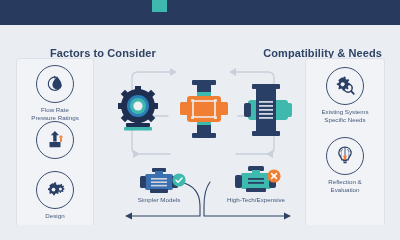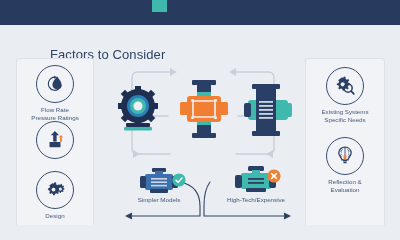--- a/index.html
+++ b/index.html
@@ -18,21 +18,21 @@
     background:#283a5e;
   }
   .header-chip {
     position:absolute; left:152px; top:0px; width:15px; height:12px;
     background:#3fb9ae;
   }
 
   
   .section-title {
     position:absolute;
-    font-size:13px; font-weight:normal; color:#2f4364;
+    font-size:11px; font-weight:bold; color:#2f4364;
     letter-spacing:.1px; white-space:nowrap;padding-left:32px;
   }
   .section-title.left  { left:18px; top:47px; }
   .section-title.right { right:18px; top:47px; }
 
   
   .side-panel {
     position:absolute; top:58px; height:175px;
     border:1px solid #dde1e9;
     border-radius:3px;
@@ -89,20 +89,21 @@
 </head>
 <body>
 
 <div id="stage">
 
   <div class="header-bar">
     <div class="header-chip"></div>
   </div>
 
   <div class="section-title left">Factors to Consider</div>
+  <div class="section-title right">Compatibility &amp; Needs</div>
 
   <div class="side-panel left">
 
     <div class="icon-block lp1">
       <div class="icon-circle">
         <svg width="24" height="24" viewBox="0 0 24 24">
           <path d="M14.2 4.5c2.6 3.4 4.4 5.9 4.4 8.2a4.6 4.6 0 0 1-9.2 0c0-2.3 1.8-4.8 4.4-8.2z" fill="#2a3f66"></path>
           <path d="M13 5.2a6.6 6.6 0 1 0 5.2 8.6" fill="none" stroke="#2a3f66" stroke-width="1.1" stroke-linecap="round"></path>
           <path d="M11.1 3.6l1.9 1.6-1.9 1.6z" fill="#2a3f66"></path>
         </svg>

